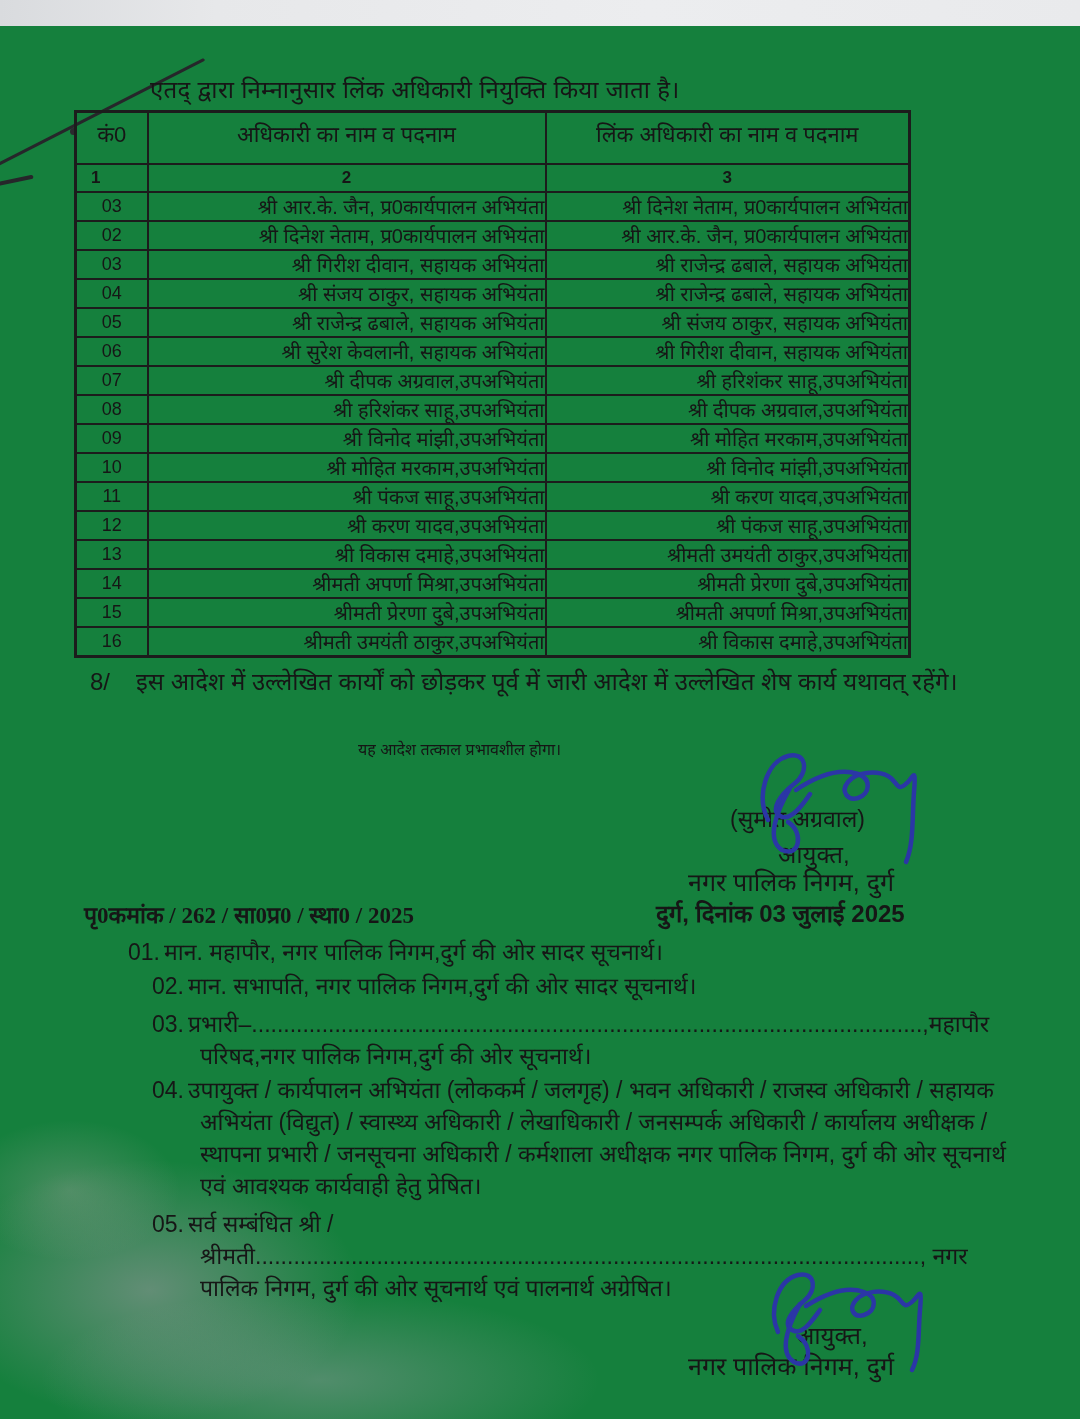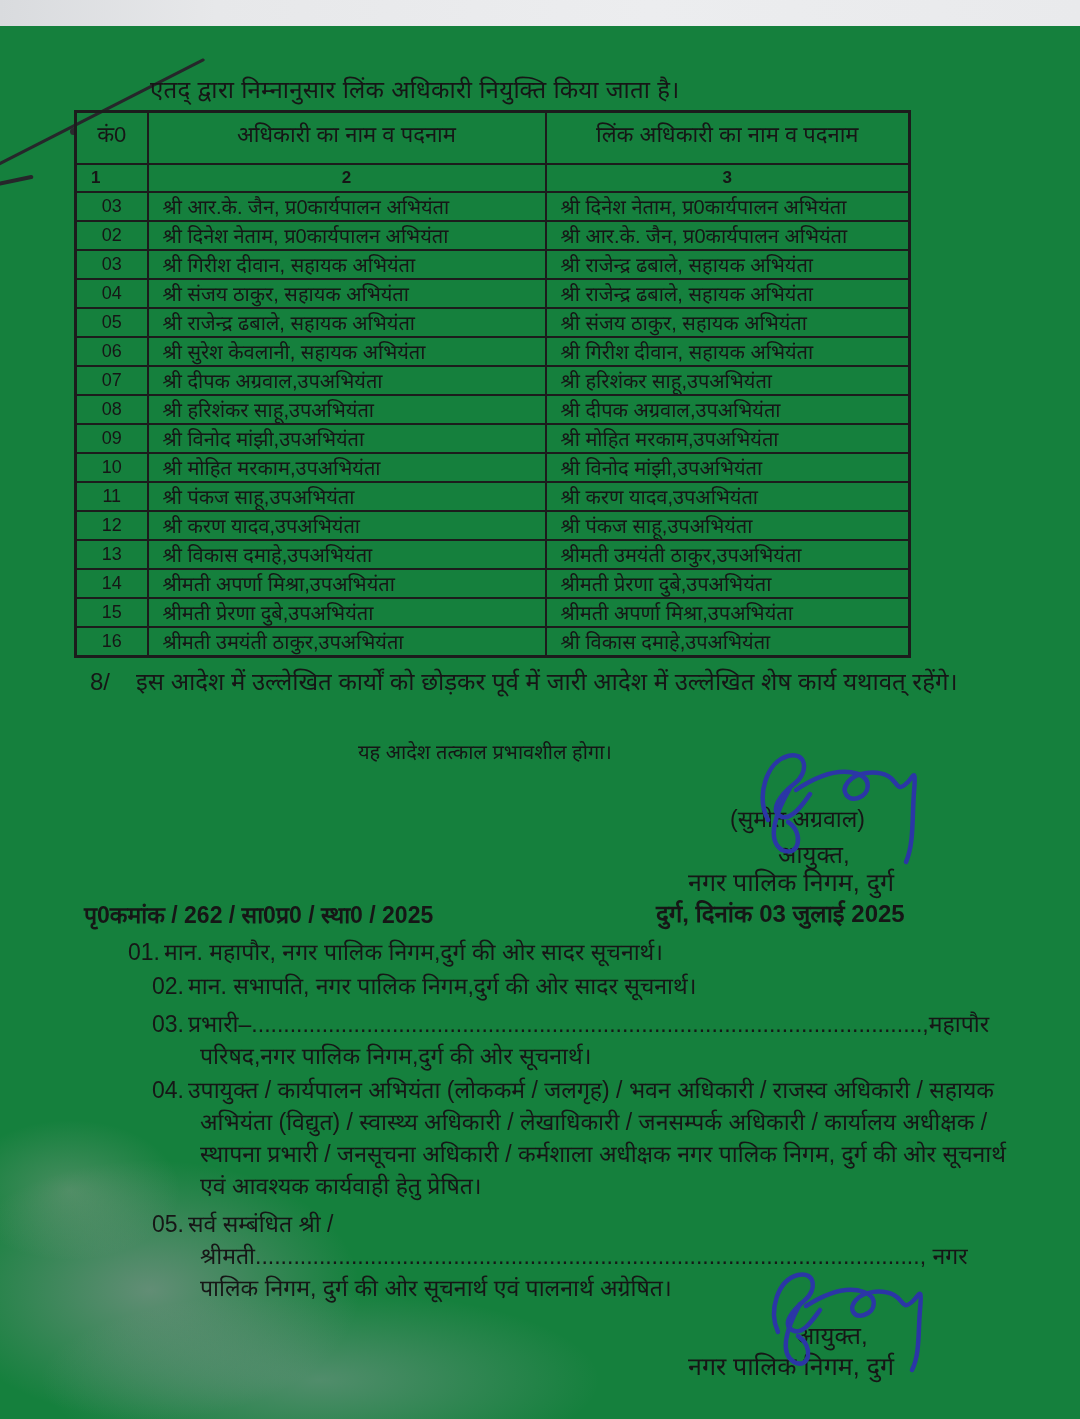--- a/index.html
+++ b/index.html
@@ -36,42 +36,42 @@
     border-collapse:collapse; table-layout:fixed;
     border:3px solid #1c1c1c; font-size:20px; color:#161616;
   }
   table.officers th, table.officers td { border:2px solid #1c1c1c; }
   col.c1 { width:72px; } col.c2 { width:398px; } col.c3 { width:364px; }
   tr.hdr th { height:52px; vertical-align:top; padding-top:5px; font-size:22px; font-weight:normal; text-align:center; }
   tr.colnum th { height:28px; font-size:17px; font-weight:bold; text-align:center; vertical-align:middle; }
   tr.colnum th:first-child { text-align:left; padding-left:14px; }
   tbody td { height:29px; vertical-align:middle; }
   tbody td.c-sno { text-align:center; font-size:18px; }
-  tbody td.c-name { text-align:left; padding-left:14px; white-space:nowrap; overflow:hidden; }
+  tbody td.c-name { text-align:right; padding-left:14px; white-space:nowrap; overflow:hidden; }
 
   .clause {
     position:absolute; left:90px; top:664px; width:920px;
     font-size:24px; line-height:35px; color:#161616;
   }
   .clause .cnum { margin-right:26px; }
   .effective {
-    position:absolute; left:358px; top:738px; font-size:20px; color:#151515; white-space:nowrap;
+    position:absolute; left:358px; top:738px; font-size:16px; color:#151515; white-space:nowrap;
   }
 
   .sig-svg { position:absolute; z-index:5; }
   .sig-svg path { stroke:#2b36a6; stroke-width:4.5; fill:none; stroke-linecap:round; stroke-linejoin:round; }
   .sv1 { left:738px; top:746px; }
   .sv2 { left:752px; top:1266px; }
 
   .t { position:absolute; white-space:nowrap; color:#161616; }
   .sig-name { left:730px; top:802px; font-size:23px; }
   .sig-title1 { left:778px; top:837px; font-size:24px; }
   .sig-org1 { left:688px; top:864px; font-size:25px; }
   .date-line { left:656px; top:896px; font-size:24px; font-weight:bold; }
-  .ref-line { left:84px; top:898px; font-size:23px; font-weight:bold; }
+  .ref-line { left:84px; top:898px; font-size:23px; font-weight:bold;font-family:Liberation Serif, serif; }
 
   .cc-list { position:absolute; left:128px; top:936px; width:884px; font-size:23px; line-height:32px; color:#161616; }
   .cc-item { padding-left:48px; text-indent:-48px; }
   .cc-item + .cc-item { margin-top:2px;margin-left:24px; }
   .cc-item .cc-num { margin-right:4px;text-align:center; }
   .cc-03 { margin-top:6px !important; }
   .cc-05 { margin-top:6px !important; }
 
   .sig-title2 { left:796px; top:1318px; font-size:24px; }
   .sig-org2 { left:688px; top:1348px; font-size:25px; }

